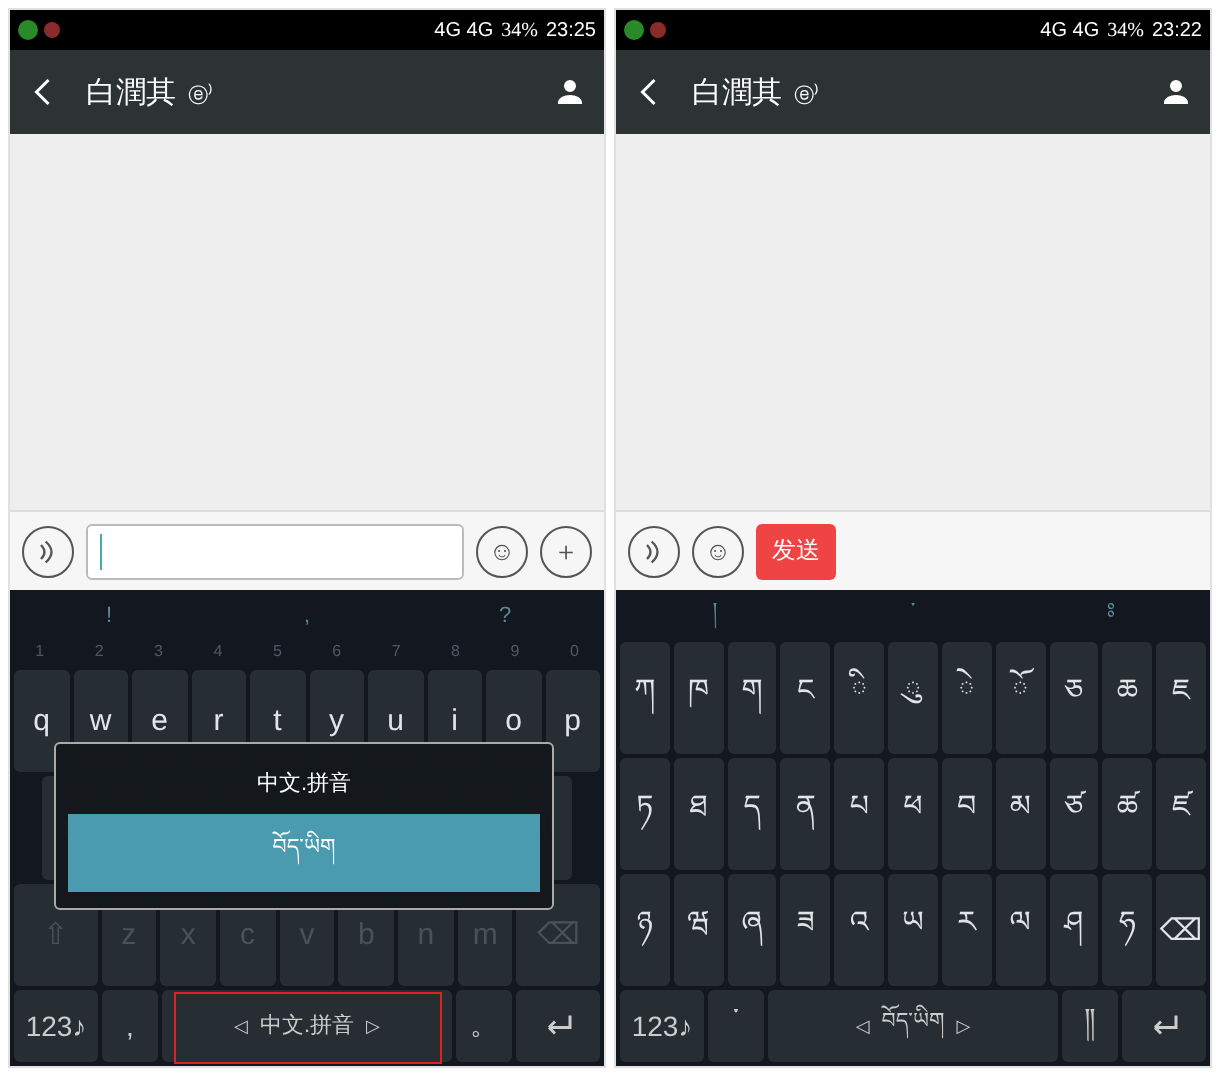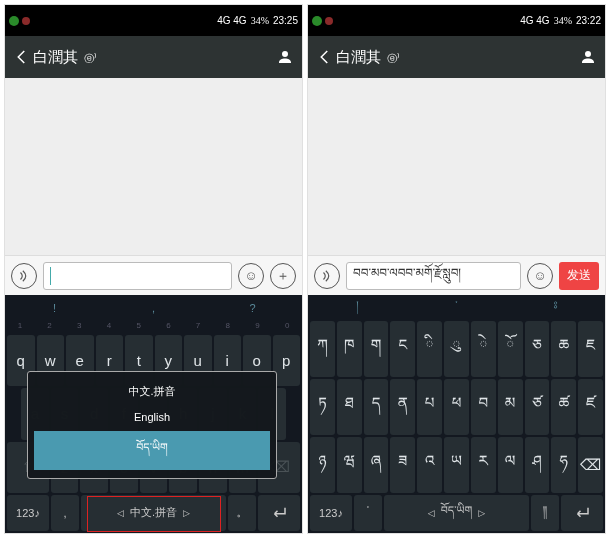--- a/index.html
+++ b/index.html
@@ -1,46 +1,46 @@
 <!DOCTYPE html>
 <html><head>
 <meta charset="utf-8">
 <style>
   * { box-sizing: border-box; margin: 0; padding: 0; }
   body { background: #fff; width: 610px; height: 538px; font-family: sans-serif; overflow: hidden; }
   .wrap { display: flex; gap: 4px; padding: 4px; }
   .phone { width: 300px; height: 530px; background: #fff; border: 1px solid #e0e0e0; display: flex; flex-direction: column; }
-  .status { height: 31px; background: #000; color: #fff; display: flex; align-items: center; font-size: 10px; padding: 0 4px; }
+  .status { height: 20px; background: #000; color: #fff; display: flex; align-items: center; font-size: 10px; padding: 0 4px; }
   .status .left { display: flex; gap: 3px; align-items: center; }
   .status .right { display: flex; gap: 4px; align-items: center; margin-left: auto; }
   .status .dot-g { width: 10px; height: 10px; border-radius: 50%; background: #2a8a2a; }
   .status .dot-r { width: 8px; height: 8px; border-radius: 50%; background: #8a2a2a; }
   .status .batt { font-size: 10px; font-family: Liberation Serif, serif; }
-  .header { height: 42px; background: #2d3333; color: #fff; display: flex; align-items: center; padding: 0 8px; }
+  .header { height: 42px; background: #2d3333; color: #fff; display: flex; align-items: center; padding: 0 8px; gap: 10px; }
   .header .back { font-size: 18px; width: 20px; }
   .header .title { font-size: 15px; flex: 1; }
   .header .ear { font-size: 10px; margin-left: 2px; }
   .header .person { width: 18px; }
   .chat { flex: 1; background: #eeeeee; }
   .inputbar { height: 40px; background: #f6f6f6; border-top: 1px solid #ddd; display: flex; align-items: center; padding: 0 6px; gap: 6px; }
   .circ { width: 26px; height: 26px; border: 1.4px solid #555; border-radius: 50%; display: flex; align-items: center; justify-content: center; font-size: 13px; color: #555; }
   .textfield { flex: 1; height: 28px; background: #fff; border: 1px solid #bbb; border-radius: 3px; padding: 0 6px; font-size: 12px; display: flex; align-items: center; color: #333; }
   .textfield .cursor { width: 1px; height: 18px; background: #4aa; }
   .sendbtn { width: 40px; height: 28px; background: #ef4444; color: #fff; font-size: 12px; display: flex; align-items: center; justify-content: center; border-radius: 3px; }
   .kb { height: 238px; background: #131820; display: flex; flex-direction: column; position: relative; }
   .hintrow { height: 26px; display: flex; }
   .hint { flex: 1; color: #5a8a9a; font-size: 11px; display: flex; align-items: center; justify-content: center; }
   .numrow { height: 14px; display: flex; }
   .num { flex: 1; color: #556; font-size: 8px; display: flex; align-items: flex-start; justify-content: center; }
   .krow { flex: 1; display: flex; gap: 2px; padding: 0 2px 2px; }
   .key { flex: 1; background: #262e33; border-radius: 3px; display: flex; align-items: center; justify-content: center; color: #e0e5e8; font-size: 15px; position: relative; }
   .key.dimmed { color: #4a5256; }
   .key.wide { flex: 1.5; }
   .bottomrow { height: 38px; display: flex; gap: 2px; padding: 0 2px 2px; }
-  .bkey { background: #262e33; border-radius: 3px; display: flex; align-items: center; justify-content: center; color: #ccc; font-size: 11px; }
+  .bkey { background: #262e33; border-radius: 3px; display: flex; align-items: center; justify-content: center; color: #ccc; font-size: 14px; }
   .spacebar { flex: 1; background: #262e33; border-radius: 3px; display: flex; align-items: center; justify-content: center; color: #ccc; font-size: 11px; gap: 6px; }
   .popup { position: absolute; top: 76px; left: 22px; width: 250px; background: rgba(20,24,28,0.96); border: 1px solid #aaa; border-radius: 3px; padding: 8px 6px; display: flex; flex-direction: column; gap: 4px; align-items: stretch; }
   .popup .opt { text-align: center; padding: 4px; font-size: 11px; color: #fff; }
   .popup .opt.sel { background: #4a9ab0; color: #fff; }
   .redbox { position: absolute; border: 1.5px solid #d22; }
   svg { display: block; }
 </style>
 </head>
 <body>
 
@@ -151,21 +151,20 @@
         <div class="bkey" style="width:28px">。</div>
         <div class="bkey" style="width:42px">
           <svg width="18" height="14" viewBox="0 0 24 18">
               <path fill="none" stroke="#ccc" stroke-width="2" d="M20 2v8H6m0 0l4-4m-4 4l4 4"></path>
             </svg>
         </div>
       </div>
 
       <div class="popup">
         <div class="opt">中文.拼音</div>
-        <div class="opt">English</div>
         <div class="opt sel">བོད་ཡིག</div>
       </div>
       <div class="redbox" style="left:82px; bottom:1px; width:134px; height:36px;"></div>
     </div>
   </div>
 
   <div class="phone">
     <div class="status">
       <div class="left">
         <div class="dot-g"></div>
@@ -193,23 +192,20 @@
           </svg>
       </div>
     </div>
     <div class="chat"></div>
     <div class="inputbar">
       <div class="circ">
         <svg width="14" height="14" viewBox="0 0 24 24">
             <path fill="none" stroke="#555" stroke-width="2" d="M6 6q6 6 0 12 M10 3q10 9 0 18"></path>
           </svg>
       </div>
-      <div class="textfield">
-          <span>བབ་མབ་ལབབ་མགོ་རྫོསླུབ།</span>
-        </div>
       <div class="circ">☺</div>
       <div class="sendbtn">发送</div>
     </div>
     <div class="kb">
       <div class="hintrow">
         <div class="hint">།</div>
         <div class="hint">་</div>
         <div class="hint">ཿ</div>
       </div>
       <div class="krow">

